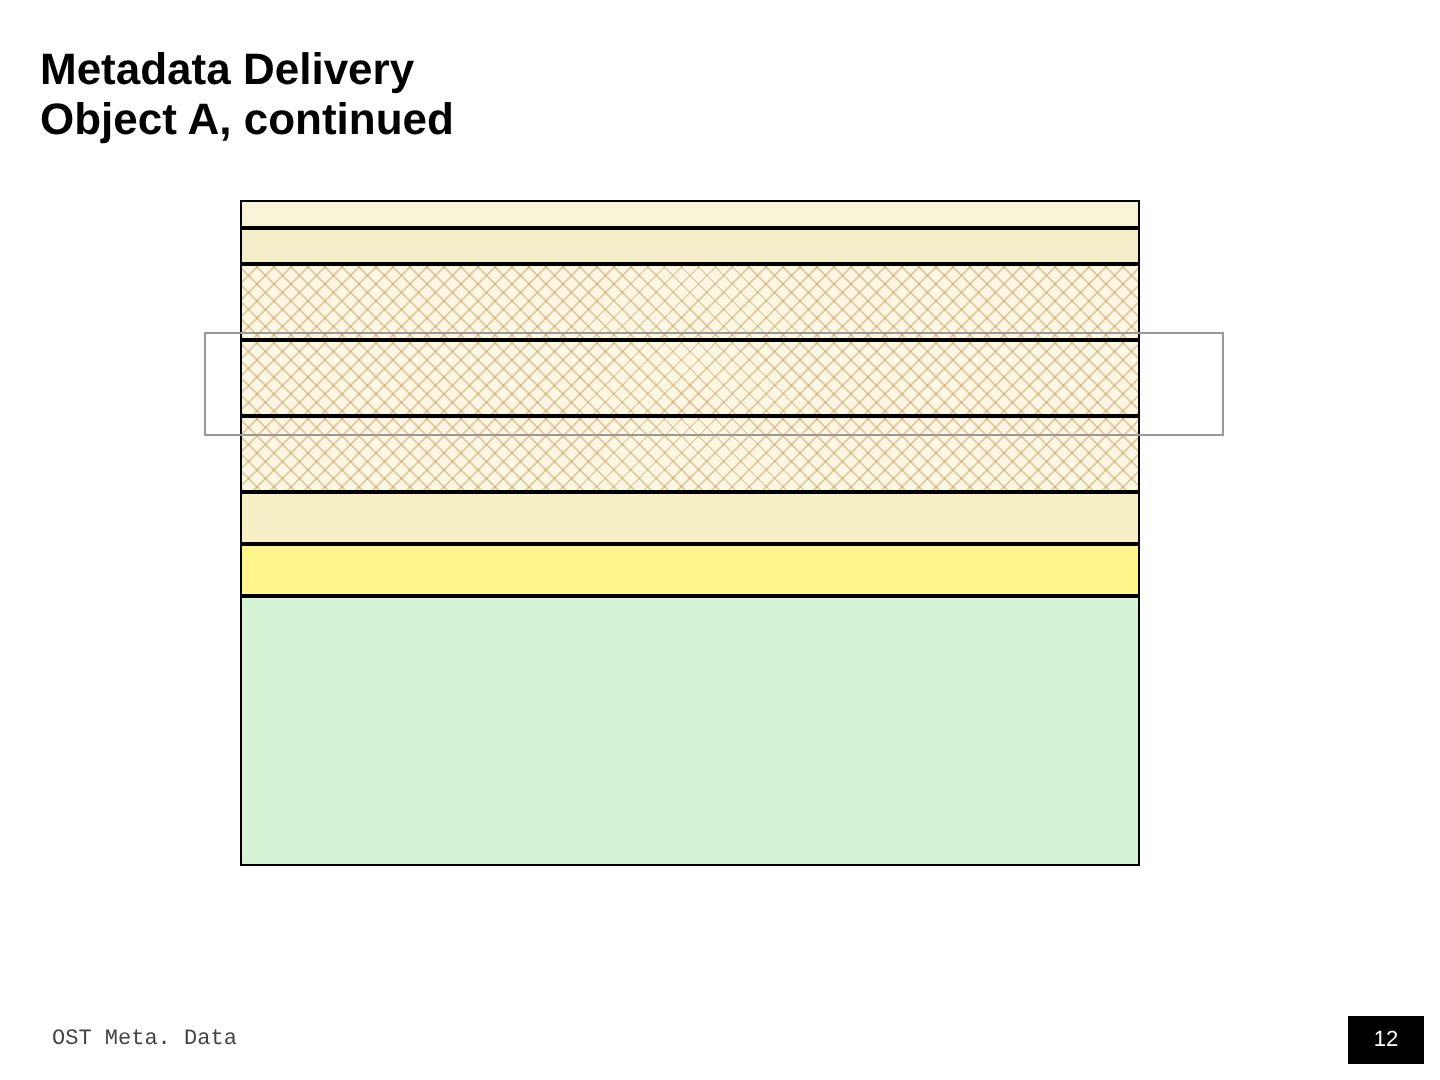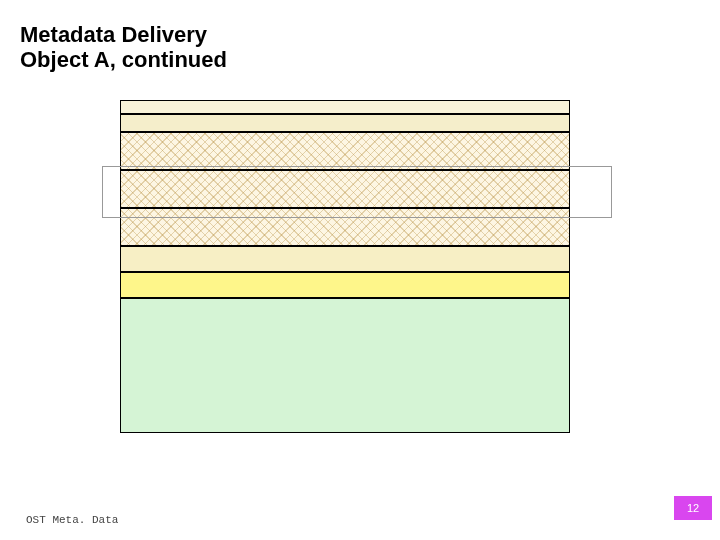--- a/index.html
+++ b/index.html
@@ -93,24 +93,24 @@
   }
   .brand-text {
     font-weight: 700;
     font-size: 15px;
     color: #222;
     letter-spacing: -0.2px;
   }
   .pagenum {
     position: absolute;
     right: 8px;
-    bottom: 20px;
+    bottom: 8px;
     width: 38px;
     height: 24px;
-    background: #d946ef;
+    background: #000000;
     color: #fff;
     font-size: 11px;
     display: flex;
     align-items: center;
     justify-content: center;
   }
 </style>
 </head>
 <body>
 

